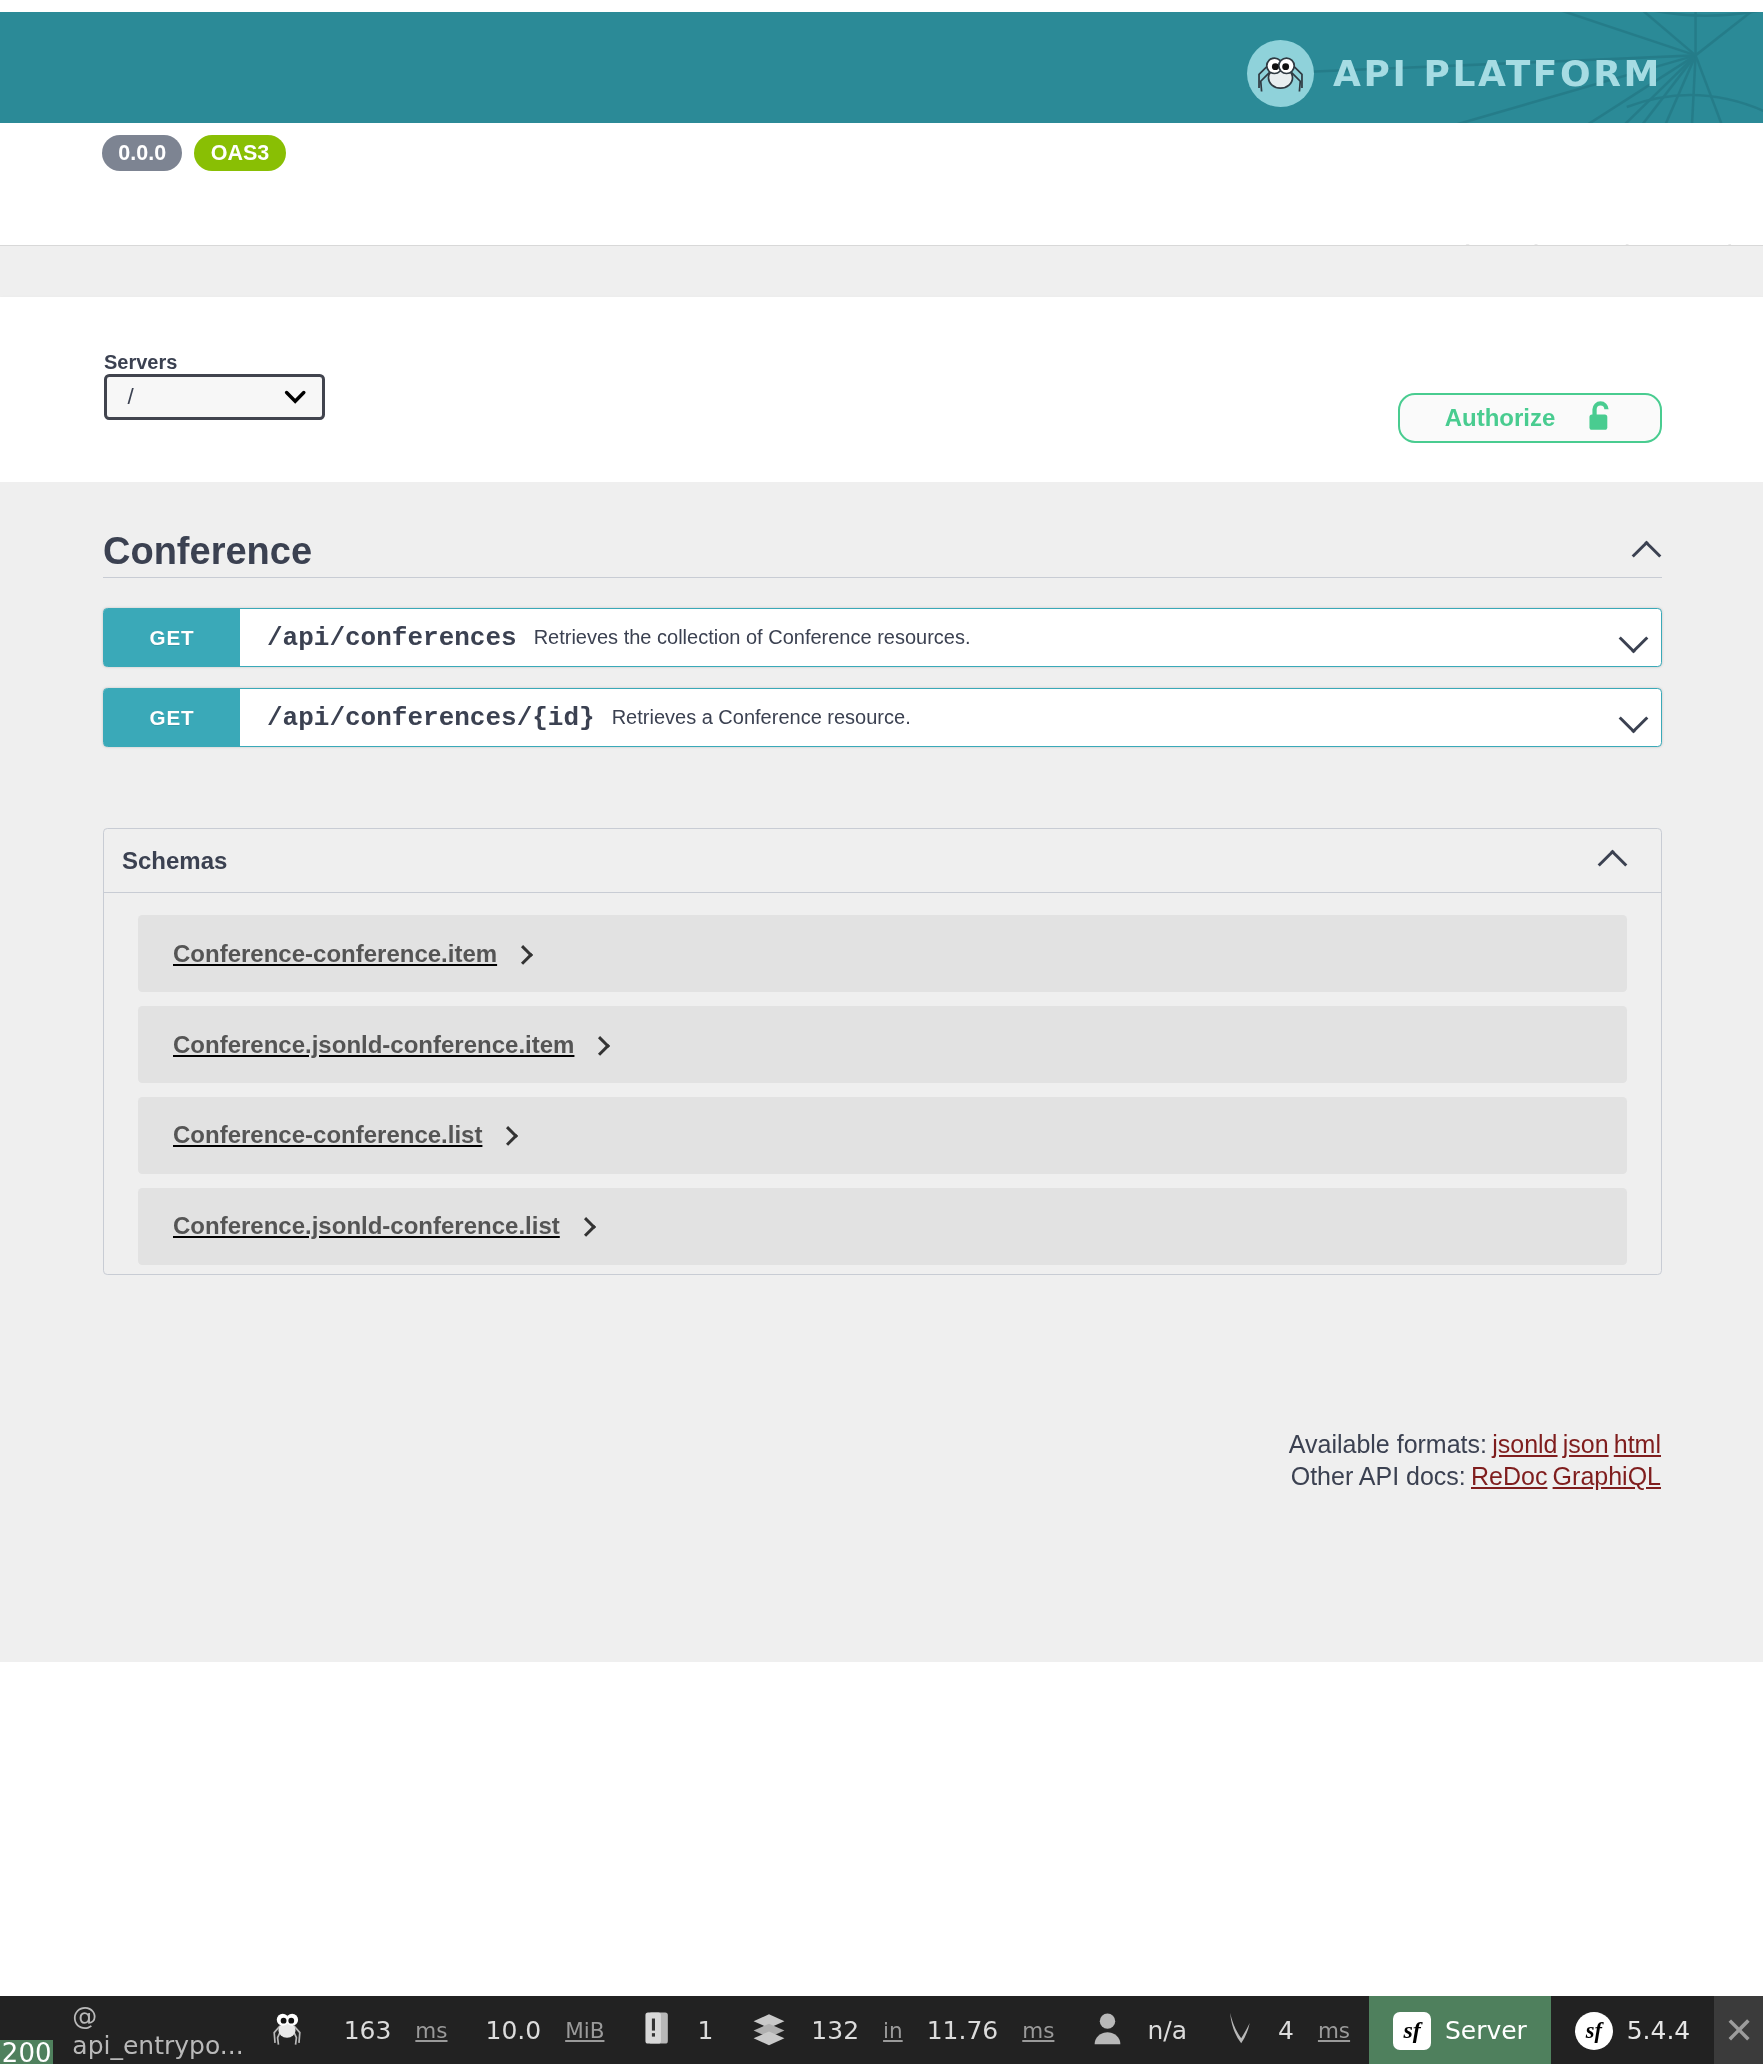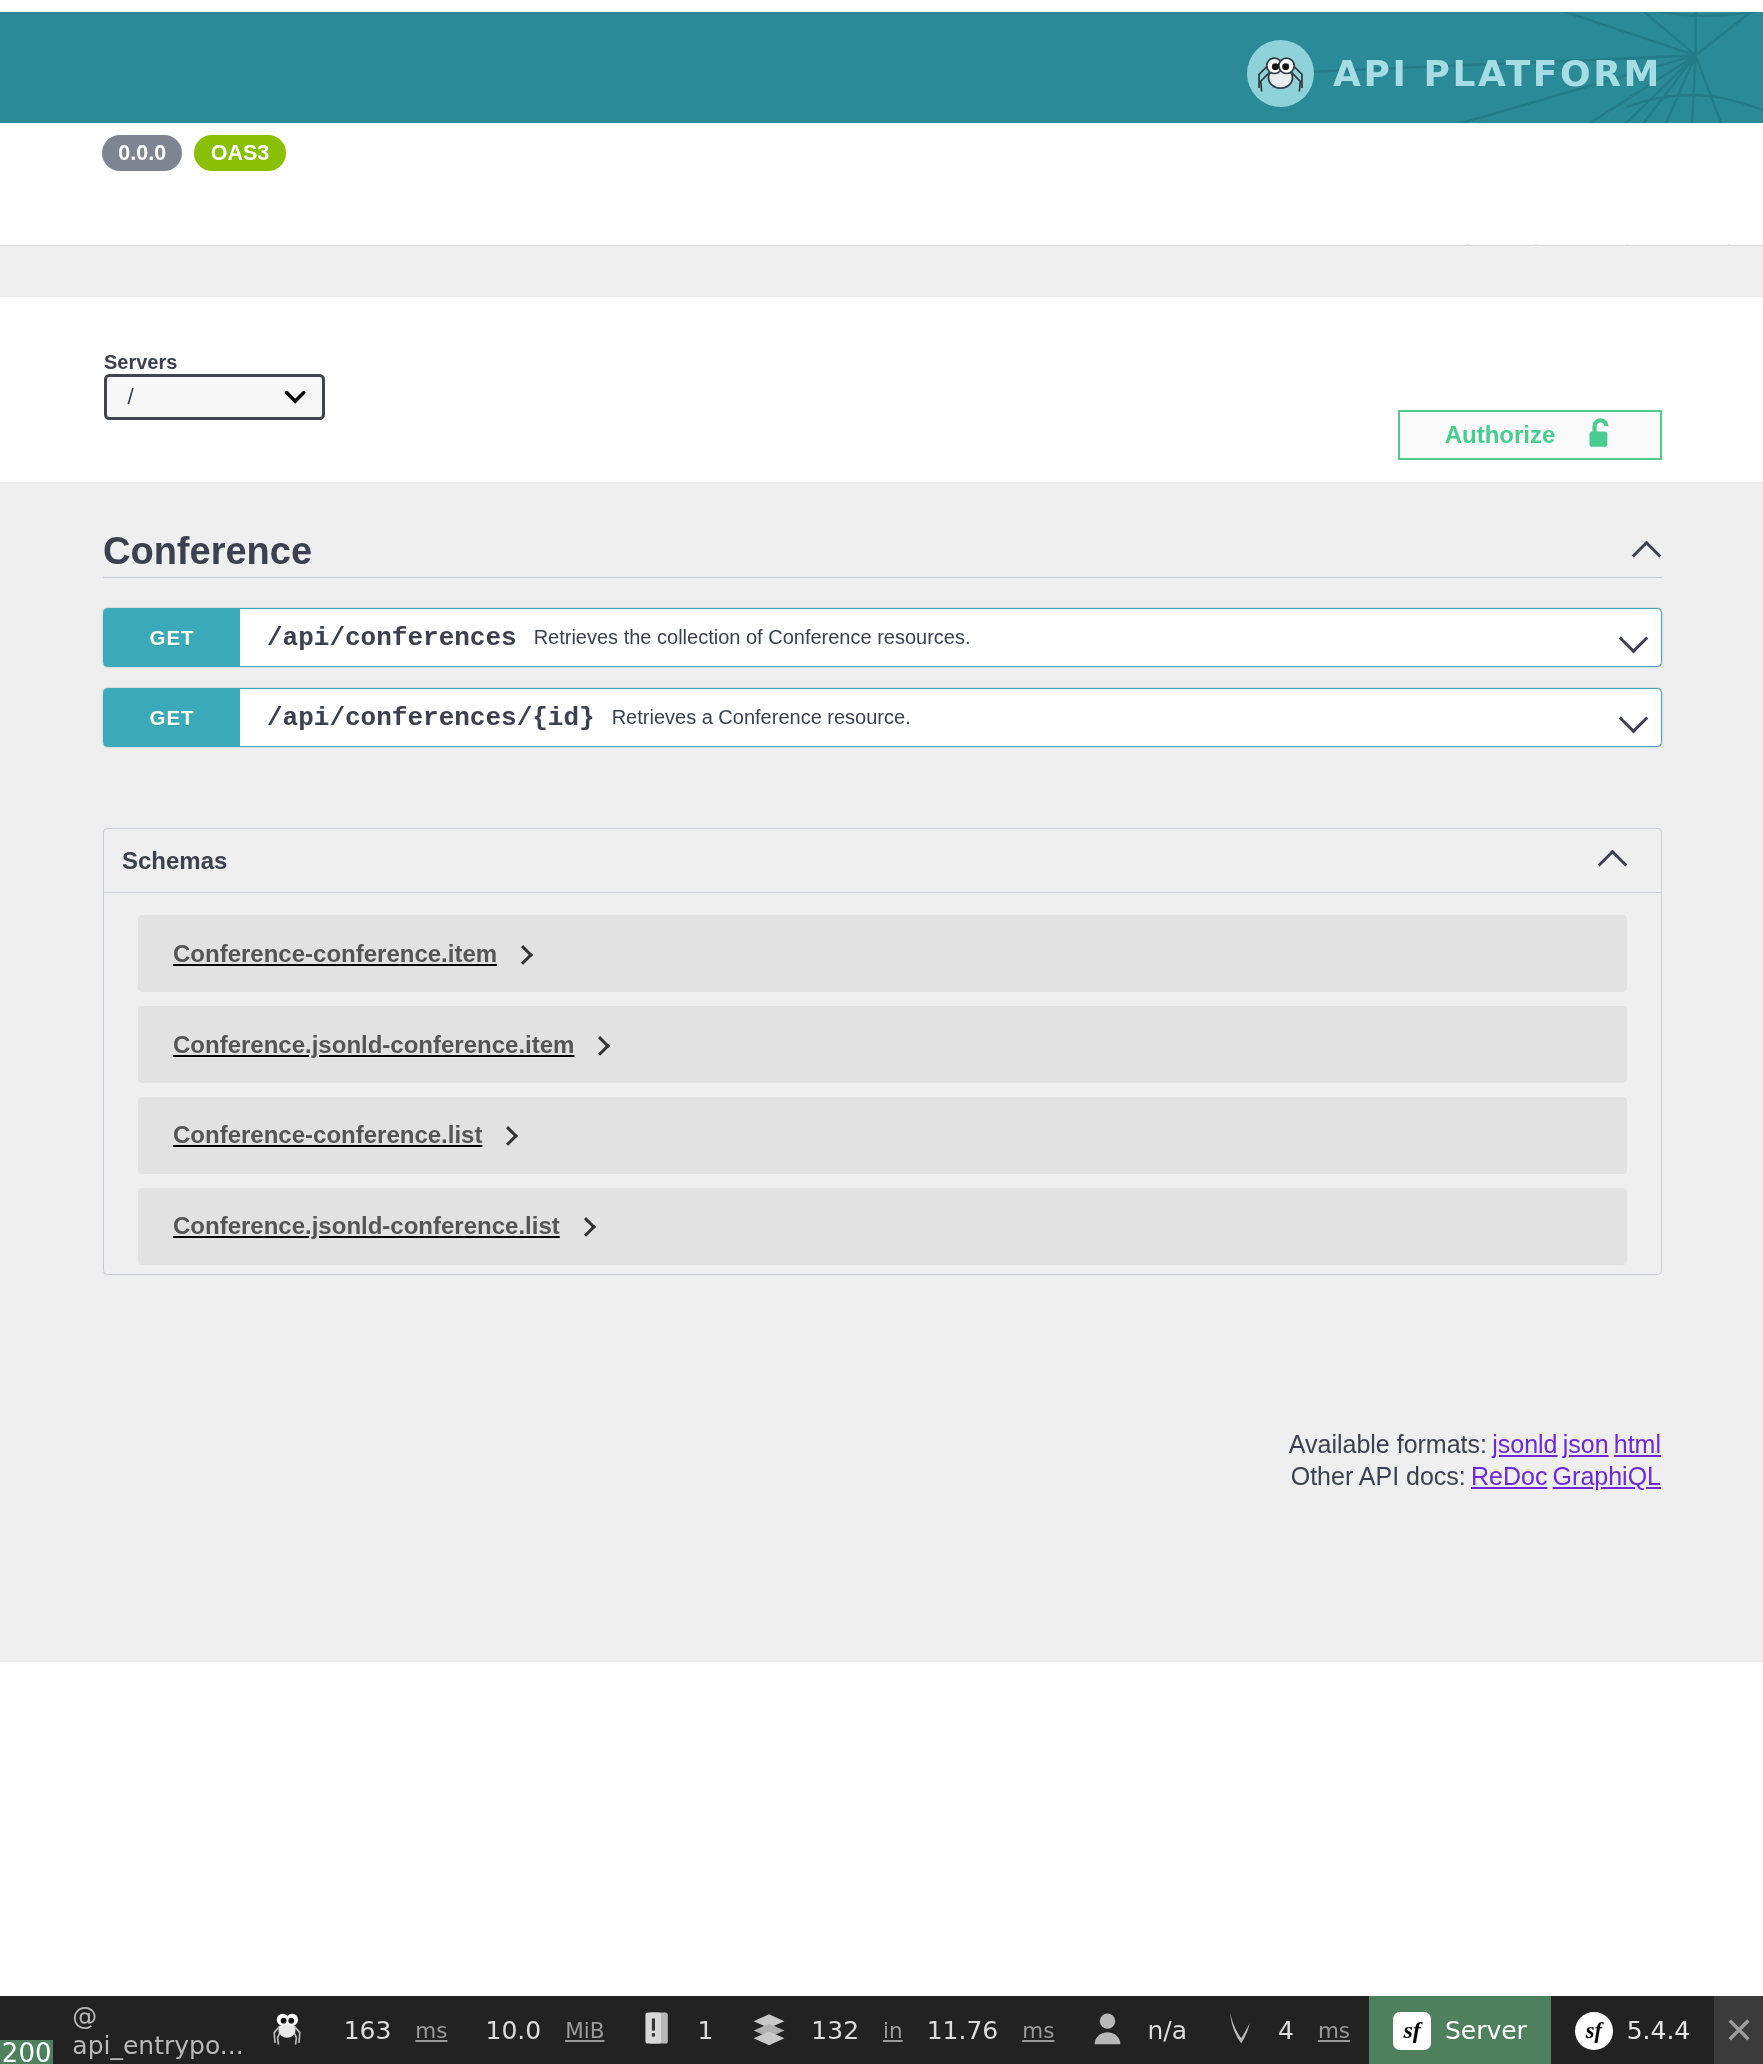--- a/index.html
+++ b/index.html
@@ -76,23 +76,23 @@
     border: 3.4px solid #41444e; border-radius: 5.2px;
     background: #f7f7f7;
     display: flex; align-items: center; justify-content: space-between;
     padding: 0 15.5px 0 20.6px;
     font-size: 22.4px; color: #3b4151;
     cursor: pointer;
   }
   .servers-select .chev { font-size: 19px; color: #000; line-height: 1; }
 
   .authorize-btn {
-    position: absolute; right: 102px; top: 113px;
+    position: absolute; right: 102px; top: 96px;
     width: 264px; height: 50px;
-    border: 2.6px solid #49cc90; border-radius: 1px;
+    border: 2.6px solid #49cc90; border-radius: 17px;
     background: #fafafa;
     display: flex; align-items: center; justify-content: center; gap: 31px;
     cursor: pointer;
   }
   .authorize-btn .lbl { font-size: 24px; font-weight: 700; color: #49cc90; }
 
   
   .main {
     position: absolute; top: 482px; left: 0; width: 1764px; height: 1180px;
     background: #efefef;
@@ -175,21 +175,21 @@
     border-right: 3.4px solid #333; border-top: 3.4px solid #333;
     transform: rotate(45deg);
   }
 
   
   .formats {
     position: absolute; right: 103px; top: 1402px;
     text-align: right; line-height: 1.28;
   }
   .formats div { font-size: 25px; color: #3b4151; }
-  .formats a { color: #6d28d9; text-decoration: underline; margin-left: 5.2px; }
+  .formats a { color: #7f1d1d; text-decoration: underline; margin-left: 5.2px; }
 
   
   .sf-toolbar {
     position: absolute; left: 0; bottom: 0; width: 1764px; height: 69px;
     background: #222222; display: flex; align-items: stretch;
     font-family: "DejaVu Sans", sans-serif;
   }
   .sf-status {
     width: 74px; background: #4f805d; color: #ffffff;
     display: flex; align-items: center; justify-content: center;

